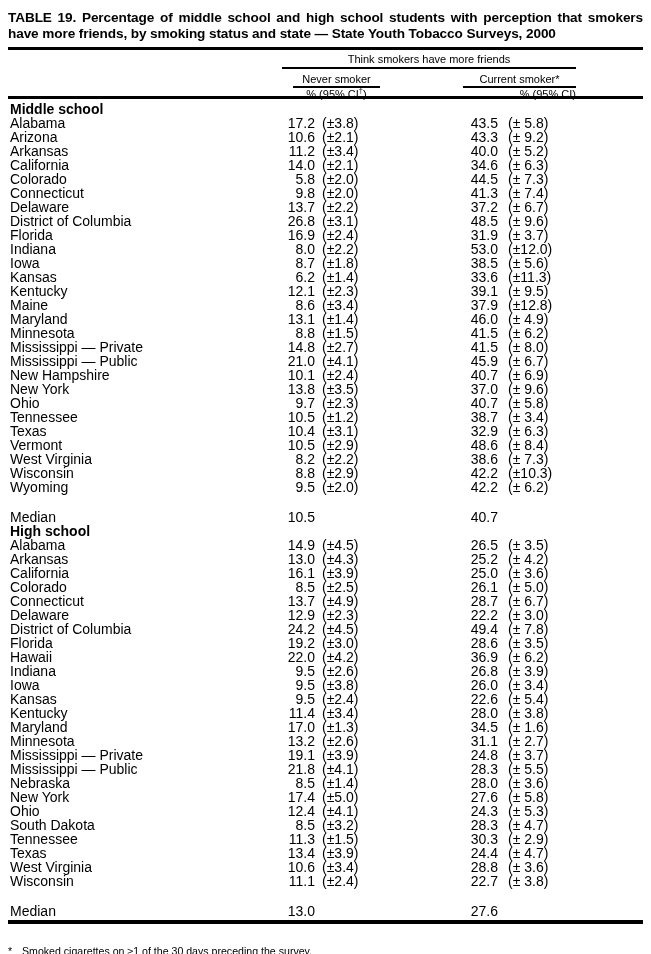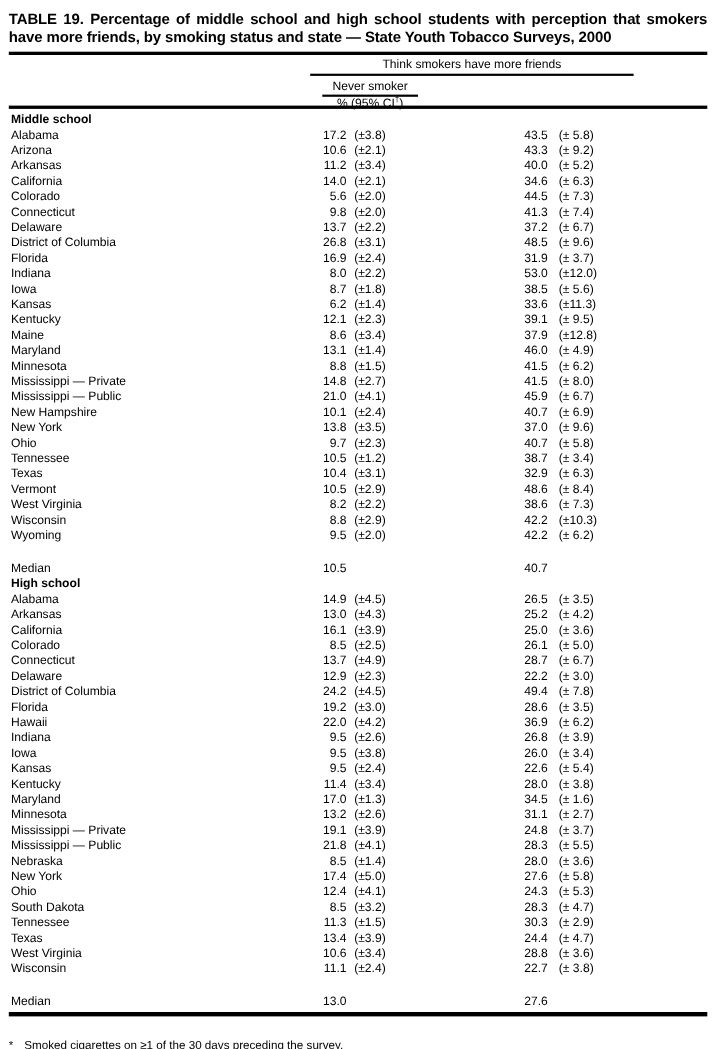--- a/index.html
+++ b/index.html
@@ -28,21 +28,21 @@
     text-align:center;border-bottom:2px solid #000;padding-bottom:2px;
     white-space:nowrap;
   }
   .group{position:absolute;top:23px;}
   .g-never{left:285px;width:87px;}
   .g-current{left:455px;width:113px;}
   .group-label{border-bottom:2px solid #000;padding-bottom:1px;text-align:center;white-space:nowrap;}
   .group-sub{text-align:center;padding-top:0;white-space:nowrap;}
   .g-current .group-sub{text-align:right;}
   sup{font-size:7.5px;vertical-align:super;line-height:0;}
-  .tbody{font-size:11px;padding-top:3px;}
+  .tbody{font-size:14px;padding-top:3px;}
   .row{
     display:grid;
     grid-template-columns:274px 33px 67px 116px 78px 1fr;
     line-height:14px;
   }
   .cell{white-space:nowrap;}
   .state{padding-left:2px;}
   .pct{text-align:right;}
   .ci{padding-left:7px;}
   .ci2{padding-left:10px;}
@@ -64,20 +64,24 @@
   <div class="rule-thick"></div>
 
   <div class="thead">
     <div class="spanner-label">Think smokers have more friends</div>
 
     <div class="group g-never">
       <div class="group-label">Never smoker</div>
       <div class="group-sub"><span>% (95% CI</span><sup>†</sup><span>)</span></div>
     </div>
 
+    <div class="group g-current">
+      <div class="group-label">Current smoker*</div>
+      <div class="group-sub">% (95% CI)</div>
+    </div>
   </div>
 
   <div class="rule-thick"></div>
 
   <div class="tbody">
       <div class="row section-row">
         <span class="cell state">Middle school</span>
       </div>
       <div class="row">
         <span class="cell state">Alabama</span>
@@ -102,21 +106,21 @@
       </div>
       <div class="row">
         <span class="cell state">California</span>
         <span class="cell pct">14.0</span>
         <span class="cell ci">(±2.1)</span>
         <span class="cell pct">34.6</span>
         <span class="cell ci ci2">(± 6.3)</span>
       </div>
       <div class="row">
         <span class="cell state">Colorado</span>
-        <span class="cell pct">5.6</span>
+        <span class="cell pct">5.8</span>
         <span class="cell ci">(±2.0)</span>
         <span class="cell pct">44.5</span>
         <span class="cell ci ci2">(± 7.3)</span>
       </div>
       <div class="row">
         <span class="cell state">Connecticut</span>
         <span class="cell pct">9.8</span>
         <span class="cell ci">(±2.0)</span>
         <span class="cell pct">41.3</span>
         <span class="cell ci ci2">(± 7.4)</span>

